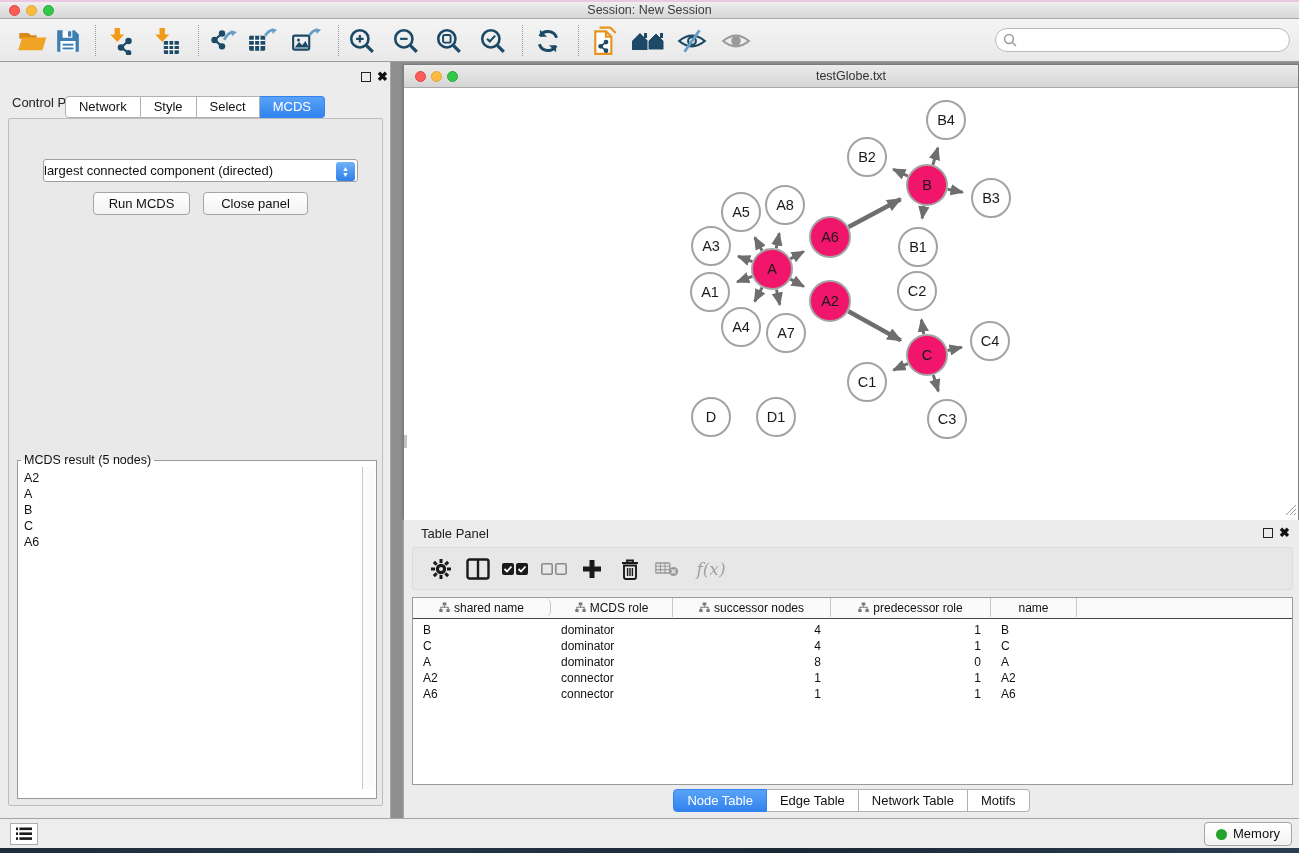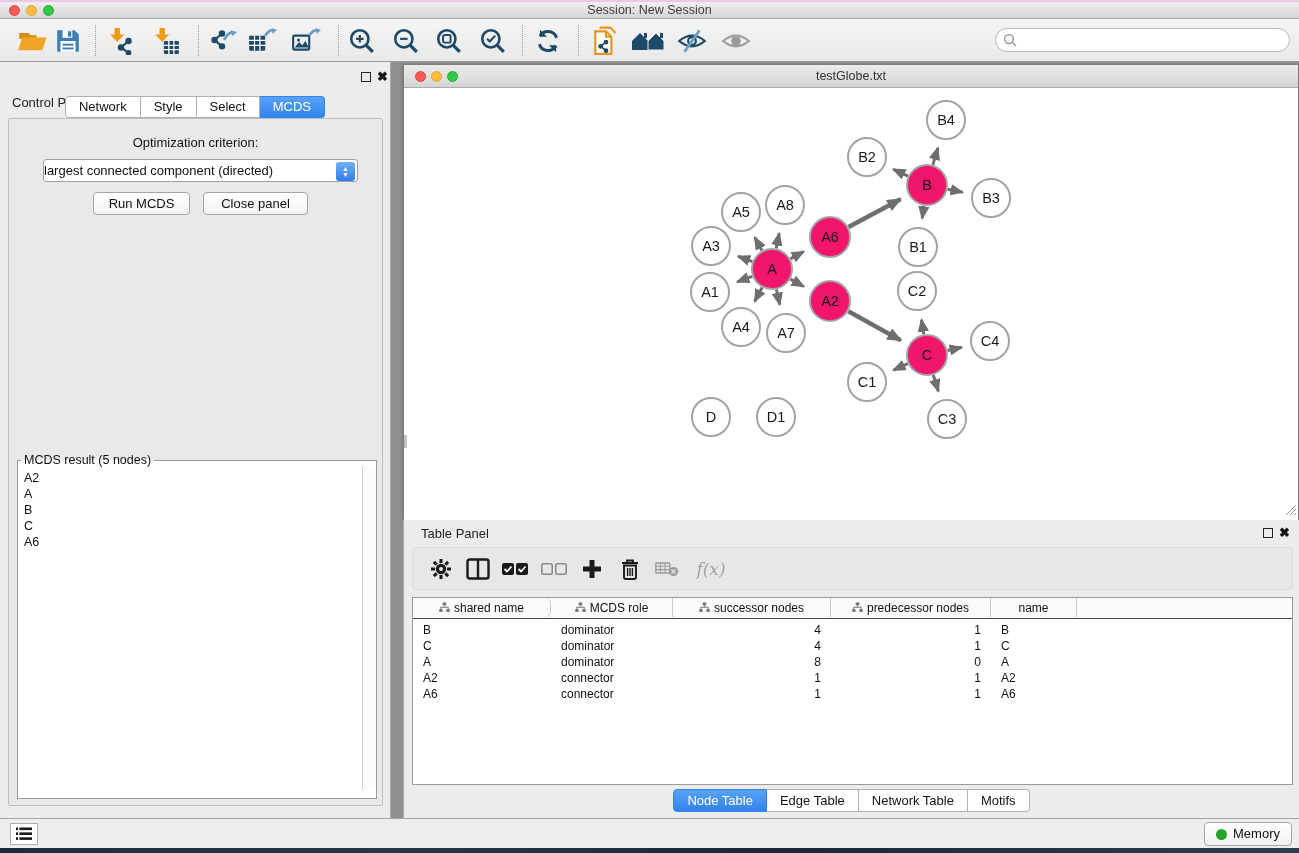--- a/index.html
+++ b/index.html
@@ -233,21 +233,20 @@
   <span class="abs" id="cp-title">Control Panel</span>
   <span class="abs panel-float" style="left:361px; top:10px"></span>
   <span class="abs panel-close" style="left:377px; top:9px">✖</span>
   <div class="abs" id="cp-tabs">
       <div class="seg-tab">Network</div>
       <div class="seg-tab">Style</div>
       <div class="seg-tab">Select</div>
       <div class="seg-tab active">MCDS</div>
     </div>
   <div class="abs" id="cp-body">
-    <div class="abs" id="opt-label">Optimization criterion:</div>
     <div class="abs" id="criterion-select">
       <span>largest connected component (directed)</span>
       <span class="abs" id="criterion-stepper">
           <span>▲</span>
           <span>▼</span>
         </span>
     </div>
     <div class="abs btn" id="run-btn">Run MCDS</div>
     <div class="abs btn" id="close-btn">Close panel</div>
     <fieldset id="result-group">
@@ -481,21 +480,21 @@
           </svg>
           <span>successor nodes</span>
         </div>
         <div class="hcell" style="left: 418px; width: 160px;">
           <svg width="11" height="11" viewBox="0 0 12 11">
             <rect x="4" y="0" width="4" height="3.2" fill="#777"></rect>
             <path d="M6,3.2 v2 M2,7 v-1.8 h8 v1.8" stroke="#777" stroke-width="1.1" fill="none"></path>
             <rect x="0.3" y="7.2" width="3.6" height="3.2" fill="#777"></rect>
             <rect x="8.1" y="7.2" width="3.6" height="3.2" fill="#777"></rect>
           </svg>
-          <span>predecessor nodes</span>
+          <span>predecessor role</span>
         </div>
         <div class="hcell" style="left: 578px; width: 86px;">
           <span>name</span>
         </div>
       </div>
     <div class="abs" id="tp-rows" style="left:0; top:21px; width:100%;">
         <div class="trow" style="top: 3px;">
           <span class="tcell" style="left: 10px;">B</span>
           <span class="tcell" style="left: 148px;">dominator</span>
           <span class="tcell" style="right: 471px;">4</span>

